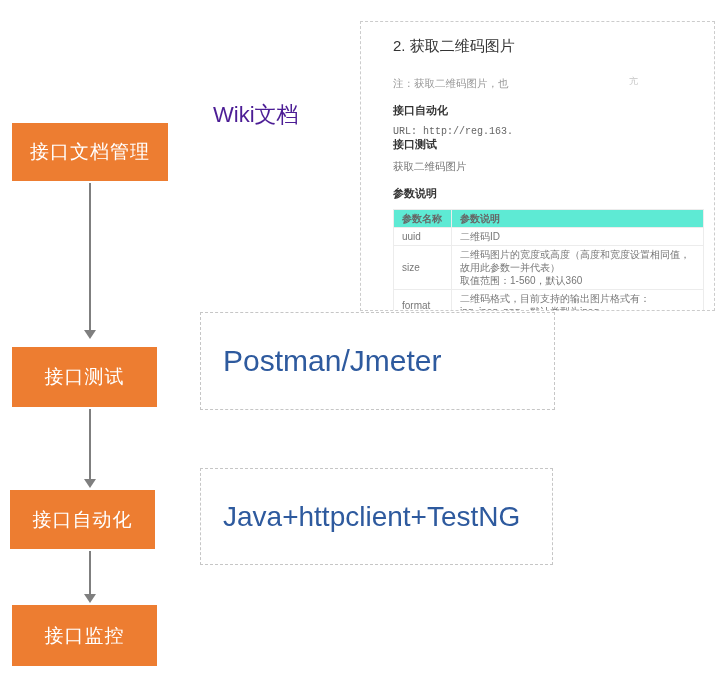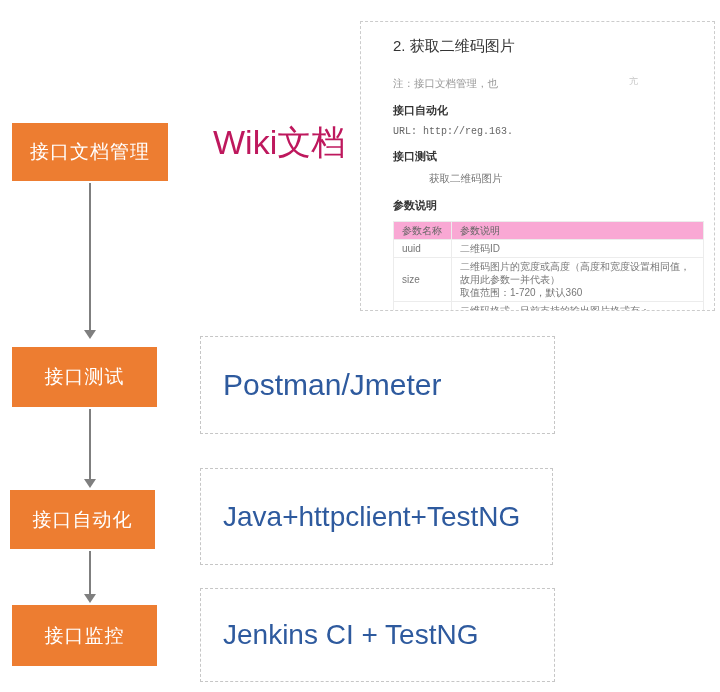--- a/index.html
+++ b/index.html
@@ -27,51 +27,51 @@
   .arrow .head  { position:absolute; left:0; bottom:0; width:0; height:0;
                   border-left:6px solid transparent; border-right:6px solid transparent;
                   border-top:9px solid #7f7f7f; }
   .arrow1 { left:84px; top:183px; height:156px; }
   .arrow2 { left:84px; top:409px; height:79px;  }
   .arrow3 { left:84px; top:551px; height:52px;  }
 
   
   .tool-blue { color:#2E5A9E; }
   .wiki-label {
-    position:absolute; left:213px; top:120px;
-    font-size:34px; color:#be185d;
+    position:absolute; left:213px; top:100px;
+    font-size:22px; color:#4c1d95;
   }
   .dashed-box {
     position:absolute; border:1px dashed #c6c6c6; background:#ffffff;
     display:flex; align-items:center; padding-left:22px;
   }
-  .box-postman { left:200px; top:336px; width:355px; height:98px; font-size:30px;text-align:right; }
+  .box-postman { left:200px; top:312px; width:355px; height:98px; font-size:30px;text-align:right; }
   .box-java    { left:200px; top:468px; width:353px; height:97px; font-size:28px; }
   .box-jenkins { left:200px; top:588px; width:355px; height:94px; font-size:28px; }
 
   
   .wiki-panel {
     position:absolute; left:360px; top:21px; width:355px; height:290px;
     border:1px dashed #cccccc; background:#ffffff;
     padding:15px 12px 0 32px; overflow:hidden;
     color:#555; font-size:11px;
   }
   .wiki-title { font-size:15px; color:#333; font-weight:400; margin-bottom:21px; }
   .wiki-note  { font-size:10.5px; color:#999; margin-bottom:12px; position:relative; }
   .wm-glyph   { position:absolute; left:236px; top:-2px; color:#c4c4c4; font-size:9px; }
   .wiki-h { font-size:11px; font-weight:bold; color:#333; margin-bottom:8px; }
-  .wiki-p { font-size:10.5px; color:#777; margin-bottom:12px;margin-left:36px; }
-  .wiki-url { font-family:"Liberation Mono","DejaVu Sans Mono",monospace; font-size:10px; color:#666; margin-bottom:12px; }
+  .wiki-p { font-size:10.5px; color:#777; margin-bottom:12px; }
+  .wiki-url { font-family:"Liberation Mono","DejaVu Sans Mono",monospace; font-size:10px; color:#666; }
 
   table.param { border-collapse:collapse; width:311px; margin-bottom:11px; }
   table.param td {
     border:1px solid #ececec; font-size:10px; line-height:13px;
     color:#777; padding:2px 8px; vertical-align:middle; text-align:left;
   }
-  table.param tr.head td { background:#f9a8d4; color:#666; }
+  table.param tr.head td { background:#5eead4; color:#666;font-weight:bold; }
   table.param td.c1 { width:58px; }
 </style>
 </head>
 <body>
 
 <div class="stage">
 
   <div class="node node1">
     <span>接口文档管理</span>
   </div>
@@ -99,28 +99,25 @@
     </div>
 
   <div class="wiki-label">Wiki文档</div>
 
   <div class="dashed-box box-postman">
     <span class="tool-blue">Postman/Jmeter</span>
   </div>
   <div class="dashed-box box-java">
     <span class="tool-blue">Java+httpclient+TestNG</span>
   </div>
-  <div class="dashed-box box-jenkins">
-    <span class="tool-blue">Jenkins CI + TestNG</span>
-  </div>
 
   <div class="wiki-panel">
     <div class="wiki-title">2. 获取二维码图片</div>
     <div class="wiki-note">
-      <span>注：接口文档管理，也</span>
+      <span>注：获取二维码图片，也</span>
       <span class="wm-glyph">亢</span>
     </div>
 
     <div class="wiki-h">接口自动化</div>
     <div class="wiki-url">URL: http://reg.163.</div>
 
     <div class="wiki-h">接口测试</div>
     <div class="wiki-p">获取二维码图片</div>
 
     <div class="wiki-h">参数说明</div>
@@ -132,21 +129,21 @@
         <td>参数说明</td>
       </tr>
       <tr>
         <td class="c1">uuid</td>
         <td>二维码ID</td>
       </tr>
       <tr>
         <td class="c1">size</td>
         <td>
           <div>二维码图片的宽度或高度（高度和宽度设置相同值，故用此参数一并代表）</div>
-          <div>取值范围：1-720，默认360</div>
+          <div>取值范围：1-560，默认360</div>
         </td>
       </tr>
       <tr>
         <td class="c1">format</td>
         <td>
           <div>二维码格式，目前支持的输出图片格式有：</div>
           <div>jpg, jpeg, png，默认类型为jpeg</div>
         </td>
       </tr>
     </tbody>

